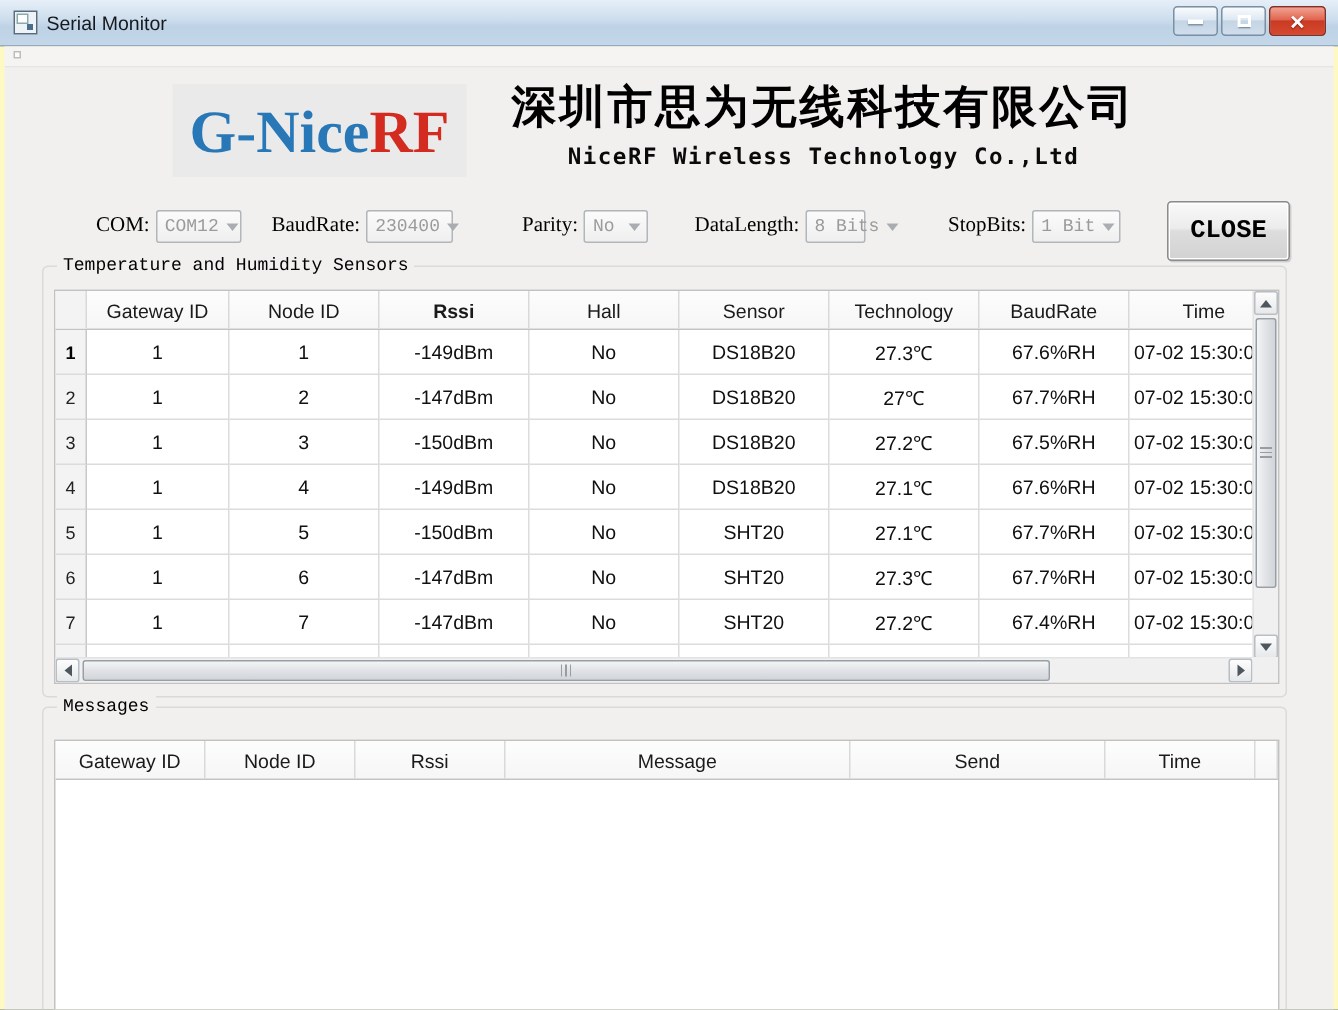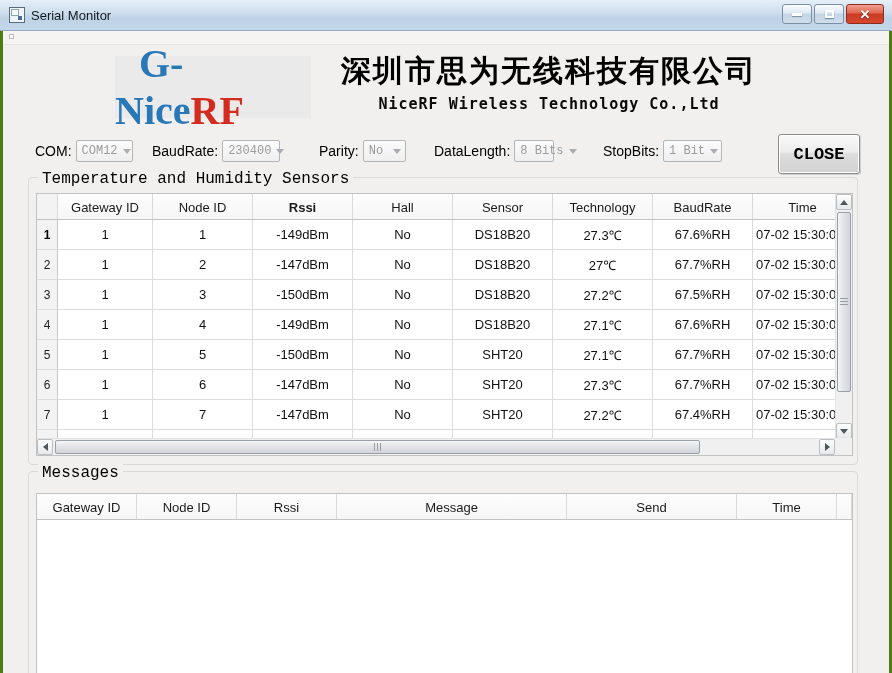--- a/index.html
+++ b/index.html
@@ -1,17 +1,17 @@
 <!DOCTYPE html>
 <html><head>
 <meta charset="utf-8">
 <style>
   html,body{margin:0;padding:0;}
   body{font-family:"Liberation Sans",sans-serif;background:#555;}
-  .window{position:relative;width:892px;height:673px;background:#4d7c0f;overflow:hidden;box-shadow:0 0 0 1px #6b7d8f;}
+  .window{position:relative;width:892px;height:673px;background:#fef9c3;overflow:hidden;box-shadow:0 0 0 1px #6b7d8f;}
   
   .titlebar{position:absolute;left:0;top:0;width:892px;height:30px;
     background:linear-gradient(180deg,#e6eff8 0%,#cfdfee 40%,#bed2e6 60%,#c4d7e9 100%);
     border-bottom:1px solid #96abc0;display:flex;align-items:center;}
   .app-icon{width:16px;height:16px;margin:0 6px 0 9px;position:relative;background:#eef3f8;border:1px solid #5a6b7c;box-sizing:border-box;}
   .app-icon::before{content:"";position:absolute;left:1px;top:1px;width:8px;height:7px;background:#fff;border:1px solid #8aa;box-sizing:border-box;}
   .app-icon::after{content:"";position:absolute;right:2px;bottom:2px;width:4px;height:4px;background:#4a6d90;}
   .title-text{font-size:13px;color:#15191d;}
   .winbtns{position:absolute;right:8px;top:4px;display:flex;gap:2px;}
   .wbtn{height:20px;border:1px solid #7c90a4;border-radius:3px;display:flex;align-items:center;justify-content:center;cursor:default;box-sizing:border-box;}
@@ -20,42 +20,42 @@
   .glyph-min{width:10px;height:3px;background:#fff;box-shadow:0 1px 1px #7a8ea2;}
   .glyph-max{width:9px;height:8px;border:2px solid #fff;box-sizing:border-box;box-shadow:0 1px 1px #7a8ea2;}
   .glyph-close{color:#fff;font-size:13px;font-weight:bold;line-height:1;text-shadow:0 1px 1px #7c1d10;}
   
   .client{position:absolute;left:3px;right:3px;top:31px;bottom:0;background:#f1f0ef;overflow:hidden;}
   .topstrip{position:absolute;left:0;top:0;width:100%;height:13px;background:#f5f4f3;border-bottom:1px solid #e6e5e4;}
   .grip-dot{position:absolute;left:6px;top:3px;width:5px;height:5px;background:#fcfcfc;border:1px solid #bcbcbc;box-sizing:border-box;}
   
   .logo-box{position:absolute;left:112px;top:25px;width:196px;height:62px;background:#eaeaea;display:flex;align-items:center;justify-content:center;}
   .logo-text{font-family:"Liberation Serif","DejaVu Serif",serif;font-weight:bold;font-size:40px;letter-spacing:0px;}
-  .logo-blue{color:#2878b8;margin-left:24px;}
+  .logo-blue{color:#2878b8;}
   .logo-red{color:#d32b20;}
   .company{position:absolute;left:317px;top:20px;width:458px;text-align:center;}
   .company-cn{font-family:"DejaVu Sans",sans-serif;font-size:30px;font-weight:600;color:#000;letter-spacing:2px;white-space:nowrap;}
   .company-en{font-family:"DejaVu Sans Mono","Liberation Mono",monospace;font-size:15px;font-weight:bold;color:#0a0a0a;letter-spacing:1px;margin-top:3px;white-space:nowrap;}
   .settings{position:absolute;left:0;top:108px;width:100%;height:30px;}
   .field{position:absolute;display:flex;align-items:center;gap:4px;height:24px;}
-  .field-label{font-family:Liberation Sans, sans-serif;font-size:14px;color:#000;white-space:nowrap;}
+  .field-label{font-family:Liberation Serif, serif;font-size:14px;color:#000;white-space:nowrap;margin-left:29px;}
   .combo{height:22px;background:linear-gradient(180deg,#fbfbfb,#efefef);border:1px solid #b1b6bb;border-radius:2px;display:flex;align-items:center;justify-content:space-between;padding:0 4px 0 5px;box-sizing:border-box;}
   .combo-value{font-family:"Liberation Mono","DejaVu Sans Mono",monospace;font-size:12px;color:#9b9b9b;white-space:nowrap;}
   .combo-arrow{width:0;height:0;border-left:4px solid transparent;border-right:4px solid transparent;border-top:5px solid #a9adb2;margin-left:5px;}
   .close-btn{position:absolute;left:775px;top:103px;width:80px;height:38px;
     background:linear-gradient(180deg,#f9f9f9 0%,#ececec 45%,#dddddd 50%,#d2d2d2 100%);
     border:1px solid #8c8c8c;border-radius:3px;box-shadow:inset 0 0 0 1px #ffffff,1px 1px 0 #cfcfcf;
     font-family:"Liberation Mono","DejaVu Sans Mono",monospace;font-size:17px;font-weight:bold;color:#000;
     display:flex;align-items:center;justify-content:center;cursor:default;}
   
   .groupbox{position:absolute;border:1px solid #dadada;border-radius:4px;box-sizing:border-box;}
   .gb-sensors{left:25px;top:146px;width:830px;height:288px;}
   .gb-messages{left:25px;top:440px;width:830px;height:210px;}
   .gb-label{position:absolute;left:9px;top:-8px;background:#f1f0ef;padding:0 4px;
-    font-family:"Liberation Mono","DejaVu Sans Mono",monospace;font-size:16px;color:#000;white-space:nowrap;}
+    font-family:"Liberation Mono","DejaVu Sans Mono",monospace;font-size:12px;color:#000;white-space:nowrap;}
   
   .table{position:absolute;background:#fff;border:1px solid #c2c2c2;box-sizing:border-box;overflow:hidden;}
   .tbl-sensors{left:33px;top:162px;width:817px;height:263px;}
   .tbl-messages{left:33px;top:462px;width:817px;height:185px;}
   .thead{position:absolute;left:0;top:0;height:26px;display:flex;background:linear-gradient(180deg,#fdfdfd,#f6f6f6);border-bottom:1px solid #c3c3c3;box-sizing:border-box;overflow:hidden;}
   .tbl-sensors .thead{width:798px;}
   .tbl-messages .thead{width:815px;}
   .tbody{position:absolute;left:0;top:26px;overflow:hidden;}
   .tbl-sensors .tbody{width:798px;height:220px;}
   .tbl-messages .tbody{width:815px;height:160px;}

